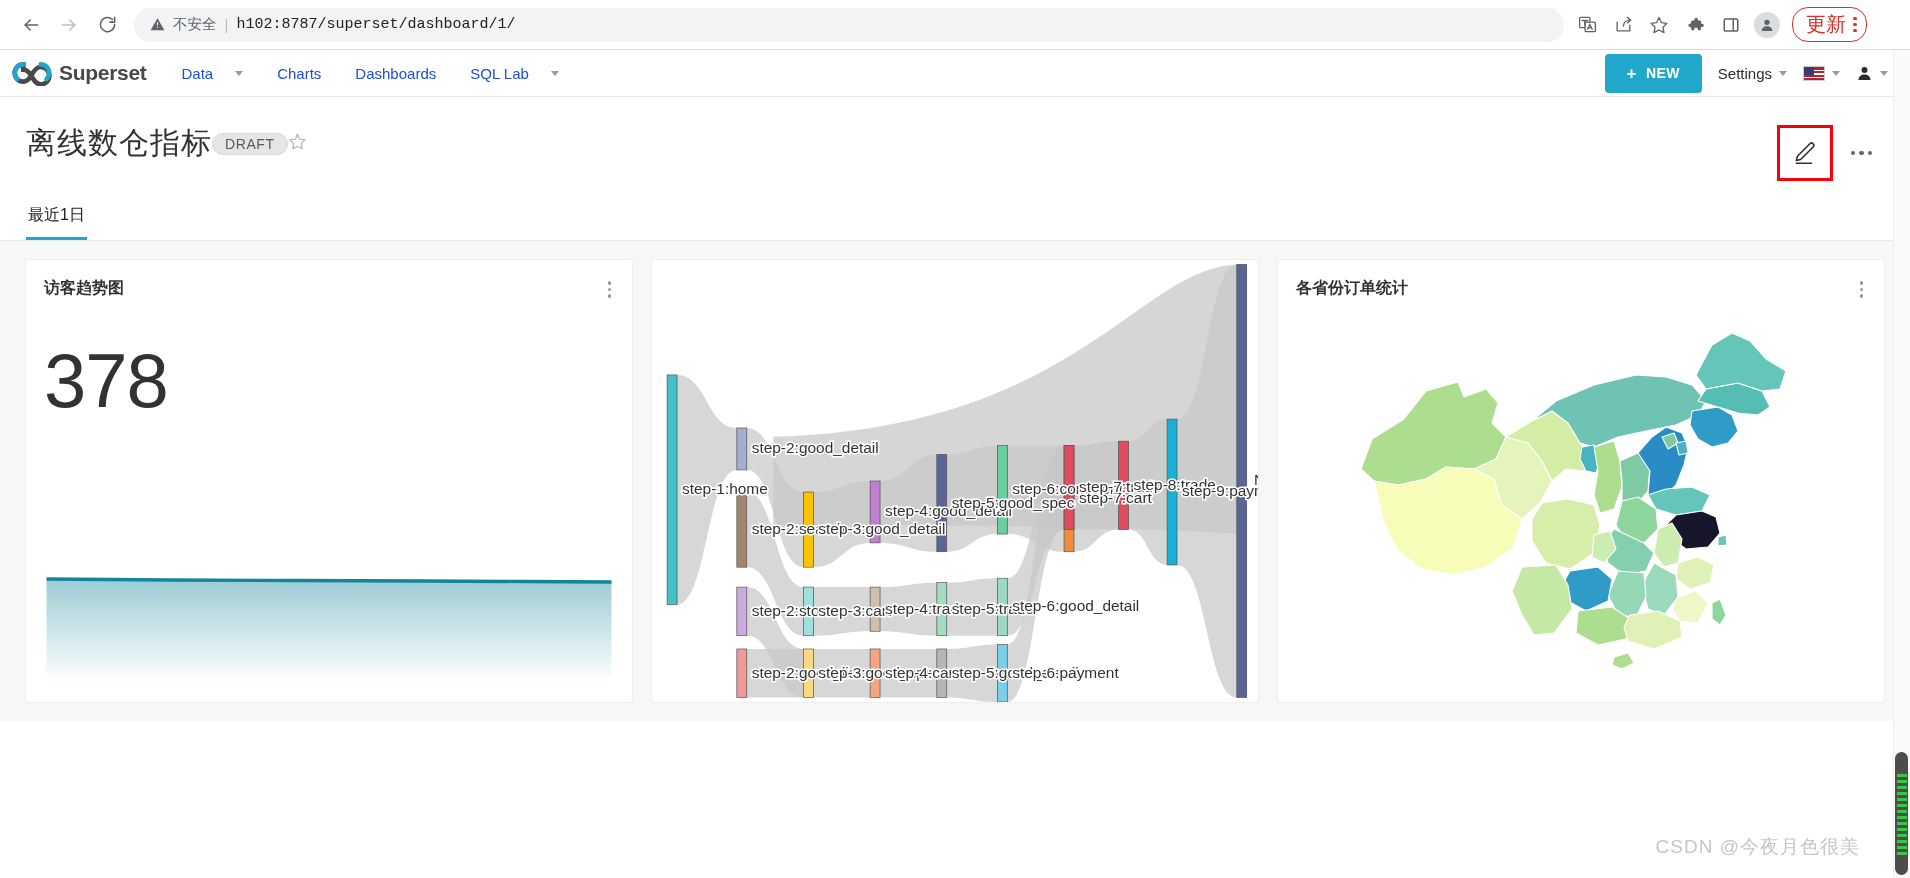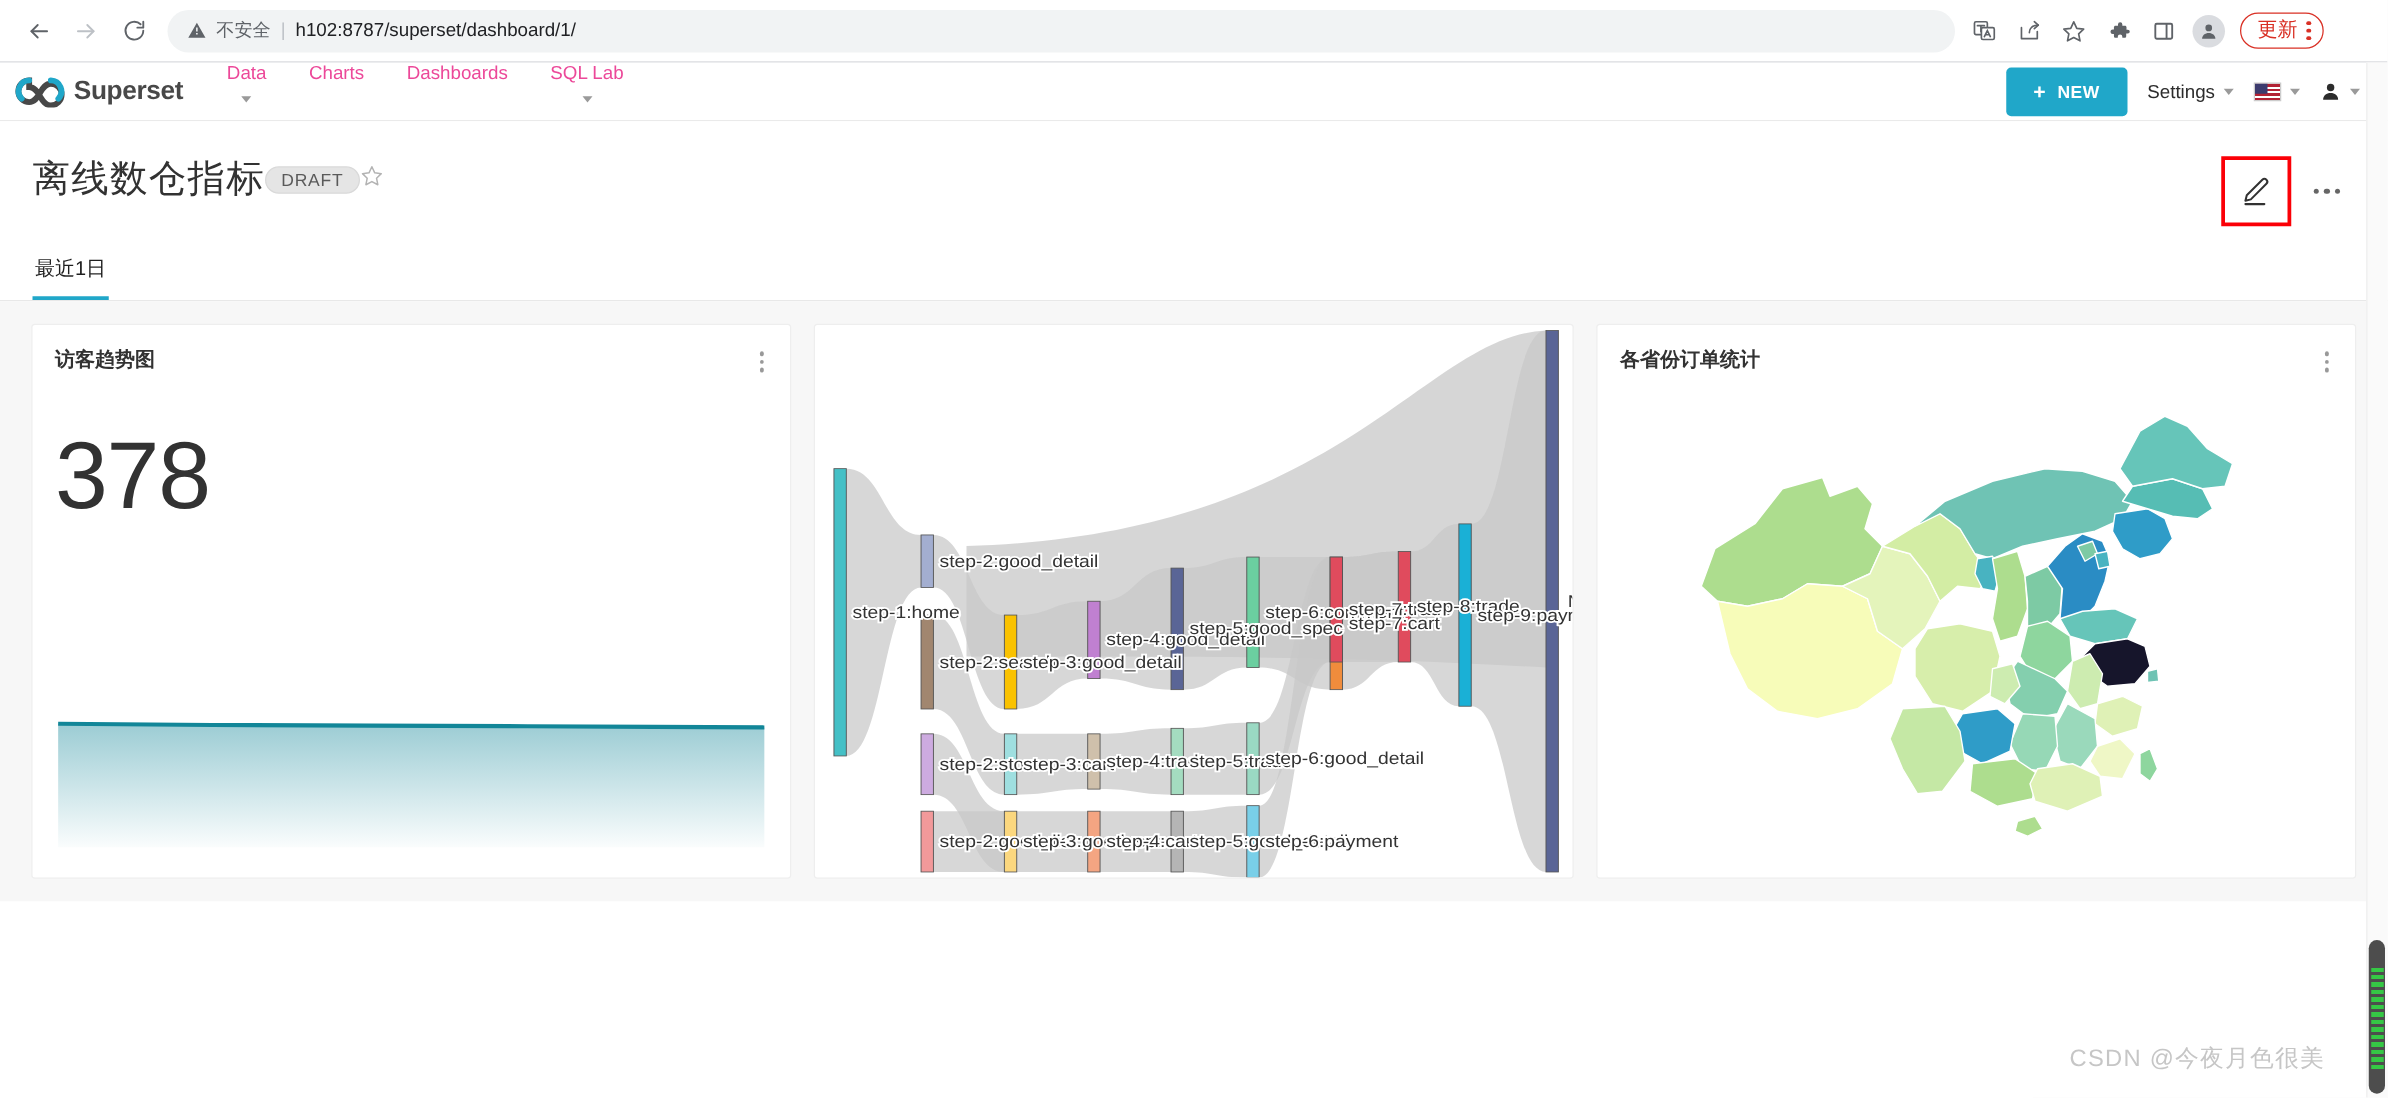--- a/index.html
+++ b/index.html
@@ -40,21 +40,21 @@
     align-items: center;
     padding: 0 16px;
     gap: 8px;
     font-size: 15px;
     color: #202124;
     cursor: text;
   }
   .omnibox .warn-icon { color: #5f6368; font-size: 14px; display:flex; align-items:center;}
   .omnibox .insecure-text { color: #5f6368; font-size: 14.5px; }
   .omnibox .sep { color: #bdc1c6; font-weight: 300; }
-  .omnibox .url { color: #202124; font-size: 15px; white-space: nowrap; }
+  .omnibox .url { color: #202124; font-size: 15px; white-space: nowrap; font-family: Liberation Mono, monospace; }
   .tb-icons {
     display: flex; align-items: center; gap: 2px;
     margin-left: 6px;
   }
   .tb-icon {
     width: 34px; height: 34px;
     display: flex; align-items: center; justify-content: center;
     color: #5f6368; cursor: pointer;
   }
   .profile-circle {
@@ -63,21 +63,21 @@
     display: flex; align-items: center; justify-content: center;
     color: #5f6368;
   }
   .update-pill {
     display: flex; align-items: center; gap: 7px;
     border: 1.5px solid #d93025;
     border-radius: 16px;
     padding: 3px 9px 3px 13px;
     margin-left: 6px;
     color: #d93025;
-    font-size: 16px;
+    font-size: 20px;
     cursor: pointer;
   }
   .kebab-v { display: flex; flex-direction: column; gap: 2.5px; align-items: center; }
   .kebab-v i { width: 3.5px; height: 3.5px; border-radius: 50%; background: #d93025; display:block; }
 
   
   .ss-nav {
     height: 47px;
     background: #ffffff;
     border-bottom: 1px solid #eaeaea;
@@ -86,24 +86,24 @@
     padding: 0 22px 0 6px;
     gap: 0;
   }
   .ss-logo { display: flex; align-items: center; gap: 7px; padding: 0 18px 0 6px; }
   .ss-logo-text {
     font-size: 21px; font-weight: bold; color: #484848;
     letter-spacing: -0.3px;
   }
   .ss-menu { display: flex; align-items: center; gap: 0; }
   .ss-menu-item {
-    font-size: 15px; color: #ec4899;
+    font-size: 15px; color: #1d4ed8;
     padding: 0 17px;
-    display: flex; align-items: center; gap: 10px;
-    cursor: pointer; height: 47px; flex-direction: column;
+    display: flex; align-items: center; gap: 22px;
+    cursor: pointer; height: 47px;
   }
   .caret-dn {
     width: 0; height: 0;
     border-left: 4px solid transparent;
     border-right: 4px solid transparent;
     border-top: 5px solid #9a9a9a;
     display: block;
   }
   .ss-right { margin-left: auto; display: flex; align-items: center; gap: 16px; }
   .btn-new {

